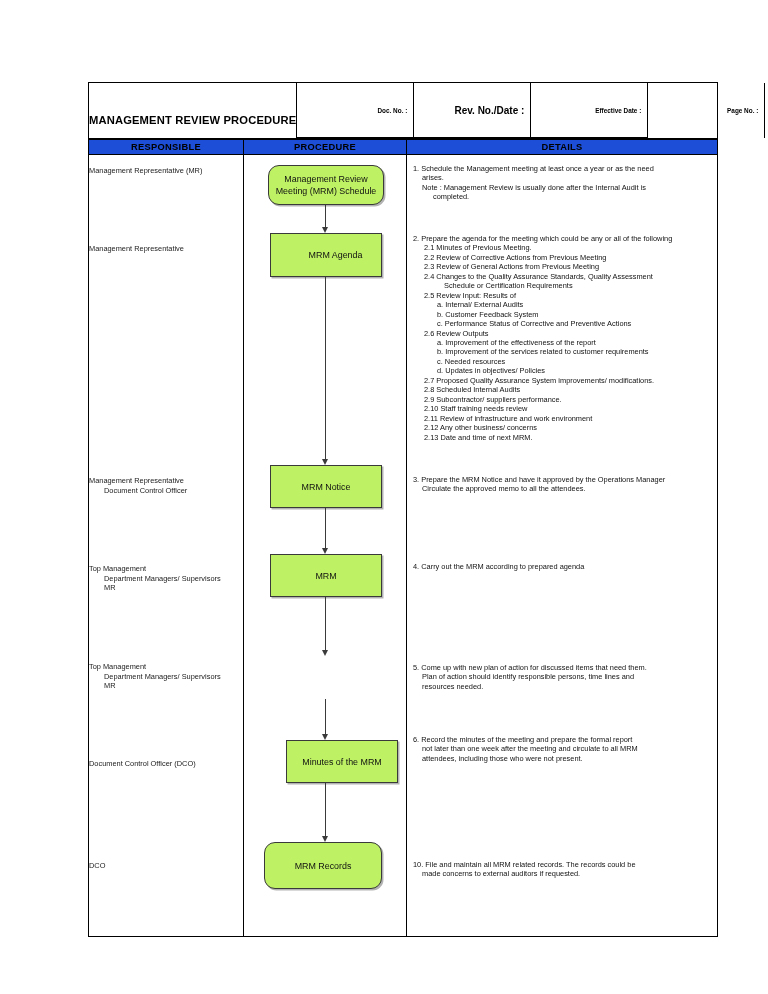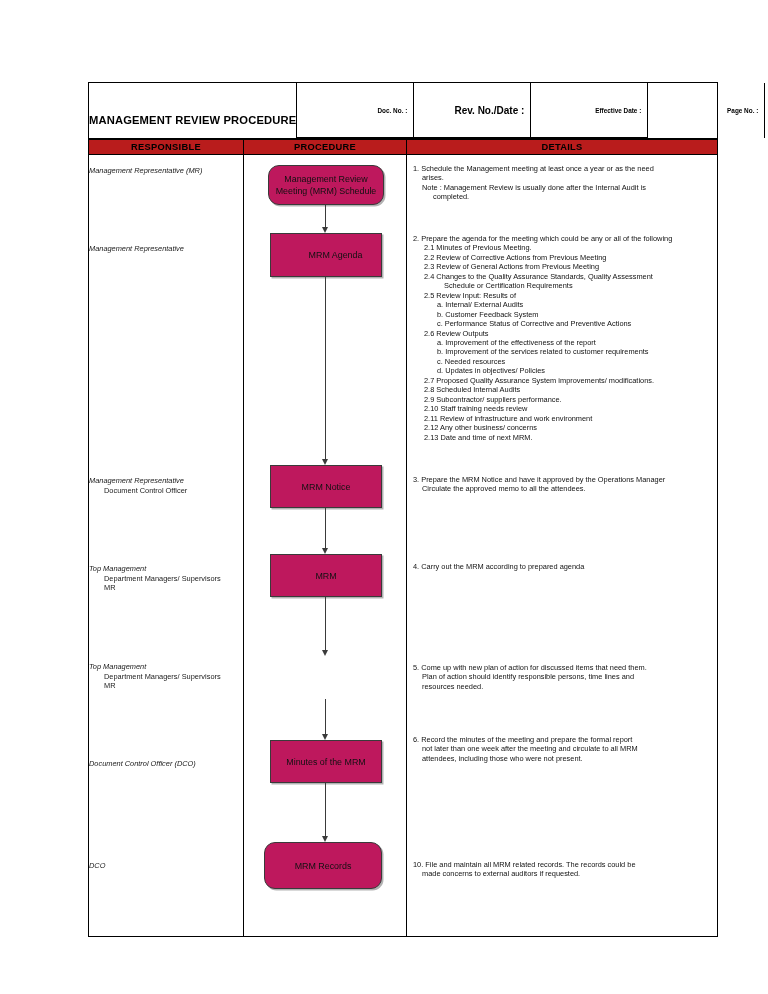--- a/index.html
+++ b/index.html
@@ -87,21 +87,21 @@
     flex: 1;
     background: #fff;
   }
 
   
   .colheads {
     display: flex;
     height: 15px;
     box-sizing: border-box;
     border-bottom: 1.6px solid #000;
-    background: #b91c1c;
+    background: #1d4ed8;
   }
   .colheads > div {
     display: flex;
     align-items: center;
     justify-content: center;
     font-size: 9.3px;
     font-weight: bold;
     letter-spacing: 0.3px;
     box-sizing: border-box;
   }
@@ -138,40 +138,39 @@
     position: absolute;
     left: 4px;
     right: 2px;
     font-size: 7.4px;
     line-height: 9.6px;
     color: #1a1a1a;
   }
   .resp-hang {
     padding-left: 7px;
     text-indent: -11px;
-    font-style: italic;
   }
   .resp-sub {
     padding-left: 11px;
     display: block;
     white-space: nowrap;
   }
 
   
   .fc {
     position: absolute;
     left: 0; top: 0;
     width: 163px;
     height: 781px;
   }
   .node {
     position: absolute;
     box-sizing: border-box;
     border: 1.3px solid #3a3a3a;
-    background: #be185d;
+    background: #bef264;
     display: flex;
     align-items: center;
     justify-content: center;
     text-align: center;
     font-size: 8.9px;
     line-height: 12px;
     color: #111;
     box-shadow: 1.5px 1.5px 0 rgba(0,0,0,0.30);
   }
   .node.rounded { border-radius: 11px; }
@@ -330,21 +329,21 @@
 
           <div class="node" style="left:26px; top:399px; width:112px; height:43px;">
             <span class="nlabel">MRM</span>
           </div>
           <div class="conn" style="left:81px; top:442px; height:56px;"></div>
           <div class="arrowhead" style="left:78px; top:495px;"></div>
 
           <div class="conn" style="left:81px; top:544px; height:38px;"></div>
           <div class="arrowhead" style="left:78px; top:579px;"></div>
 
-          <div class="node" style="left:26px; top:585px; width:112px; height:43px;">
+          <div class="node" style="left:42px; top:585px; width:112px; height:43px;">
             <span class="nlabel">Minutes of the MRM</span>
           </div>
           <div class="conn" style="left:81px; top:628px; height:56px;"></div>
           <div class="arrowhead" style="left:78px; top:681px;"></div>
 
           <div class="node rounded" style="left:20px; top:687px; width:118px; height:47px;">
             <span class="nlabel">MRM Records</span>
           </div>
 
         </div>

